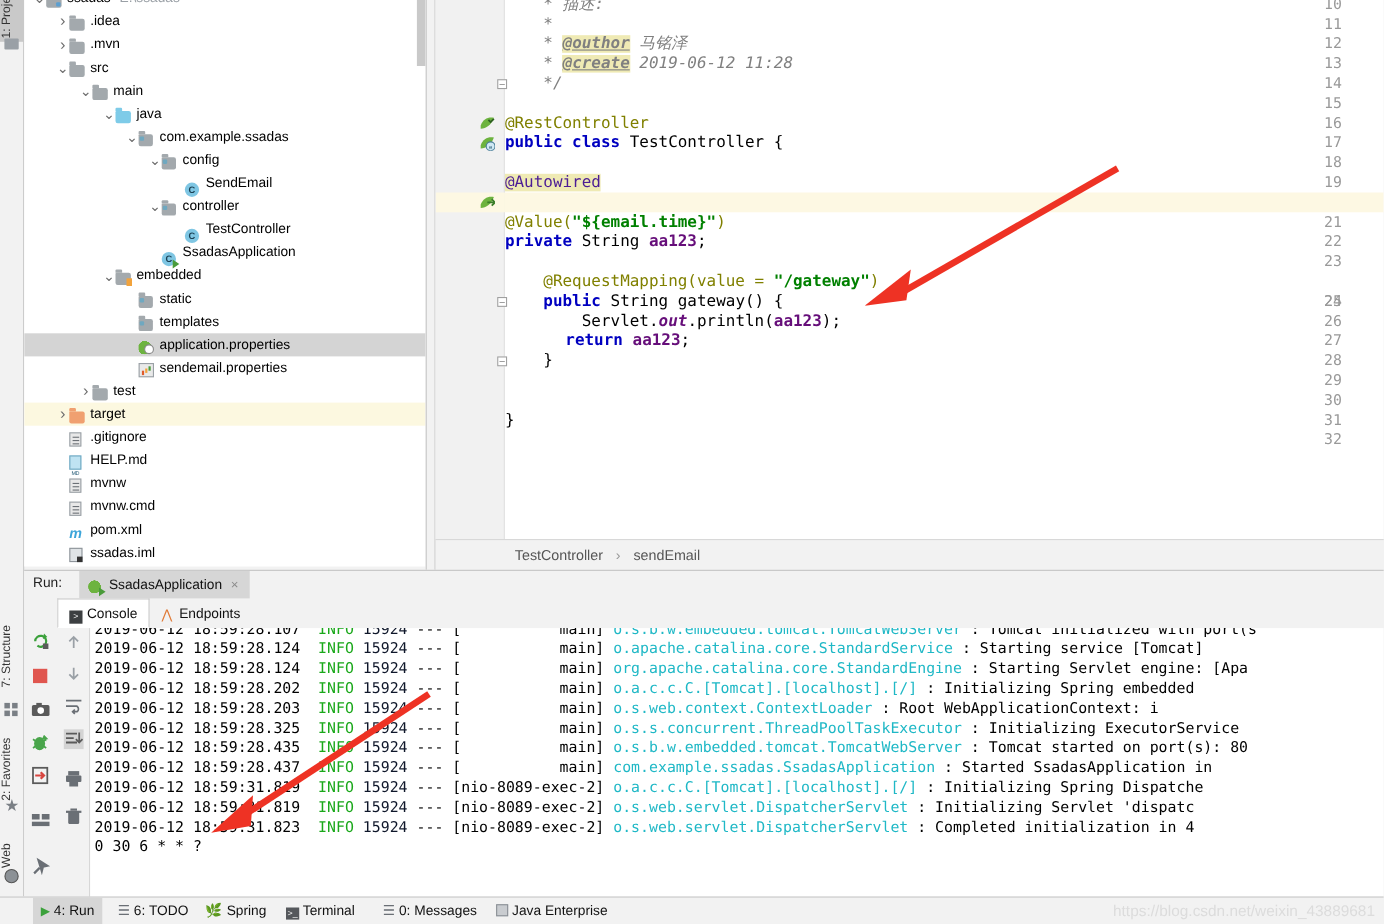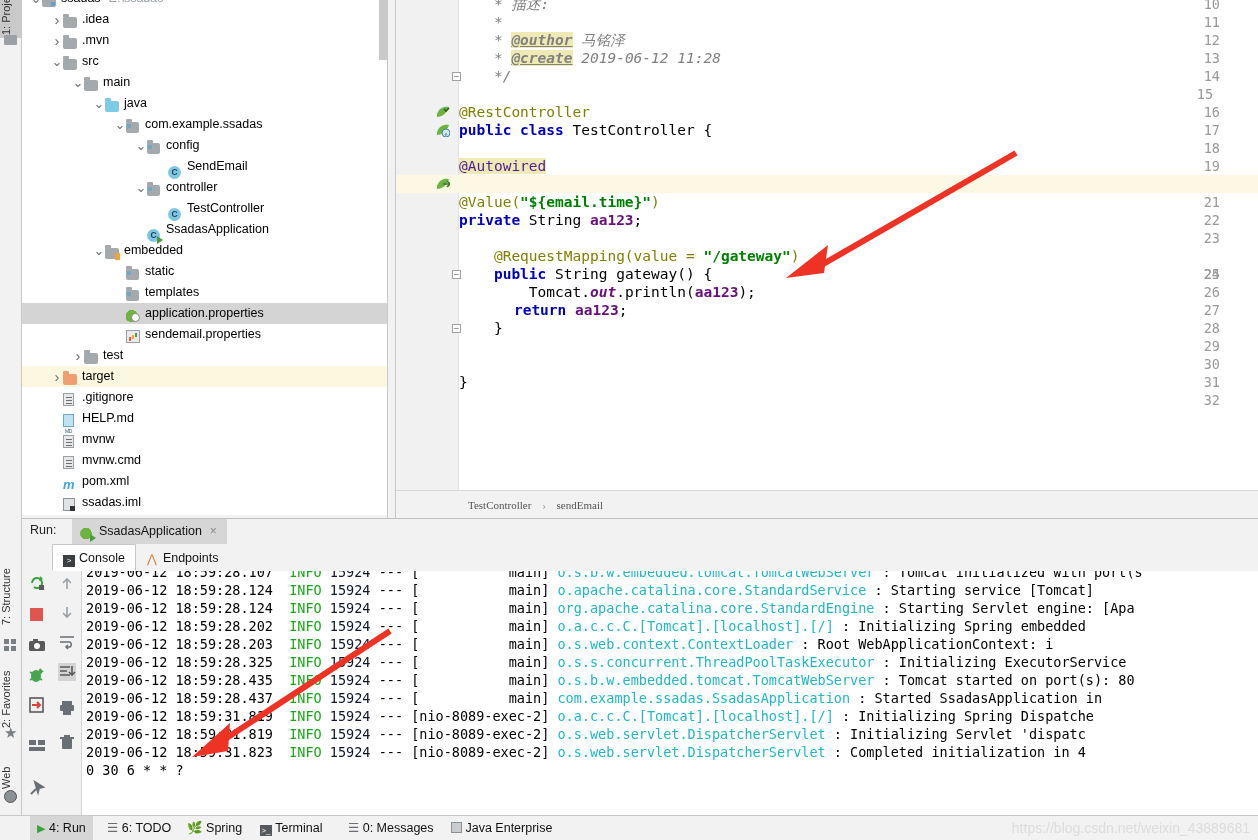--- a/index.html
+++ b/index.html
@@ -98,21 +98,21 @@
   .annhl { color:#4c1d95; background:#efeab4; }
   .str { color: #008000; font-weight: bold; }
   .cmt { color: #808080; font-style: italic; }
   .cmtbold { color:#808080; font-style:italic; font-weight:bold; text-decoration:underline; background:#efeab4;}
   .fld { color: #660e7a; font-weight: bold; }
   .stat { color: #660e7a; font-style: italic; font-weight:bold; }
   .grey { color: #808080; }
   .breadcrumb {
     position: absolute; left: 396px; top: 490px; width: 862px; height: 28px;
     background: #f2f2f2; border-top: 1px solid #d8d8d8;
-    font-size: 11px; color: #555; line-height: 28px; padding-left: 72px; font-family: Liberation Serif, serif;
+    font-size: 13px; color: #555; line-height: 28px; padding-left: 72px;
   }
   .bcsep { color: #999; padding: 0 8px; }
 
   
   .vdivider { position:absolute; left:387px; top:0; width:9px; height:518px; background:#f2f2f2; border-left:1px solid #c8c8c8; border-right:1px solid #c8c8c8;}
 
   
   .run-window {
     position: absolute; left: 22px; top: 518px; width: 1236px; height: 297px;
     background: #f2f2f2; border-top: 1px solid #c0c0c0;
@@ -225,21 +225,21 @@
 
   <div class="editor">
     <div class="gutter"></div>
     <div style="position: absolute; left: 0px; width: 63px; height: 18px; background: rgb(253, 248, 227); top: 175px;"></div>
       <div id="gutter-nums">
         <div class="ln" style="top: -5px;">10</div>
         <div class="ln" style="top: 13px;">11</div>
         <div class="ln" style="top: 31px;">12</div>
         <div class="ln" style="top: 49px;">13</div>
         <div class="ln" style="top: 67px;">14</div>
-        <div class="ln" style="top: 85px; text-align: center;">15</div>
+        <div class="ln" style="top: 85px;">15</div>
         <div class="ln" style="top: 103px;">16</div>
         <div class="ln" style="top: 121px;">17</div>
         <div class="ln" style="top: 139px;">18</div>
         <div class="ln" style="top: 157px;">19</div>
         <div class="ln" style="top: 175px;">20</div>
         <div class="ln" style="top: 193px;">21</div>
         <div class="ln" style="top: 211px;">22</div>
         <div class="ln" style="top: 229px;">23</div>
         <div class="ln" style="top: 247px; margin-top: 18px;">24</div>
         <div class="ln" style="top: 265px;">25</div>
@@ -281,21 +281,21 @@
         <div class="cline" style="top: 85px;"></div>
         <div class="cline" style="top: 103px;"><span class="ann">@RestController</span></div>
         <div class="cline" style="top: 121px;"><span class="kw">public class</span><span class="msg"> TestController {</span></div>
         <div class="cline" style="top: 139px;"></div>
         <div class="cline" style="top: 157px;"><span class="annhl">@Autowired</span></div>
         <div class="cline" style="top: 193px;"><span class="ann">@Value(</span><span class="str">"${email.time}"</span><span class="ann">)</span></div>
         <div class="cline" style="top: 211px; text-align: right;"><span class="kw">private</span><span class="msg"> String </span><span class="fld">aa123</span><span class="msg">;</span></div>
         <div class="cline" style="top: 229px;"></div>
         <div class="cline" style="top: 247px;"><span class="ann">    @RequestMapping(value = </span><span class="str">"/gateway"</span><span class="ann">)</span></div>
         <div class="cline" style="top: 265px;"><span class="msg">    </span><span class="kw">public</span><span class="msg"> String gateway() {</span></div>
-        <div class="cline" style="top: 283px;"><span class="msg">        Tomcat.</span><span class="stat">out</span><span class="msg">.println(</span><span class="fld">aa123</span><span class="msg">);</span></div>
+        <div class="cline" style="top: 283px;"><span class="msg">        Servlet.</span><span class="stat">out</span><span class="msg">.println(</span><span class="fld">aa123</span><span class="msg">);</span></div>
         <div class="cline" style="top: 301px; margin-left: 20px;"><span class="msg">    </span><span class="kw">return</span><span class="msg"> </span><span class="fld">aa123</span><span class="msg">;</span></div>
         <div class="cline" style="top: 319px;"><span class="msg">    }</span></div>
         <div class="cline" style="top: 337px;"></div>
         <div class="cline" style="top: 355px;"></div>
         <div class="cline" style="top: 373px;"><span class="msg">}</span></div>
         <div class="cline" style="top: 391px;"></div>
       </div>
   </div>
   <div class="breadcrumb">
     <span>TestController</span>

